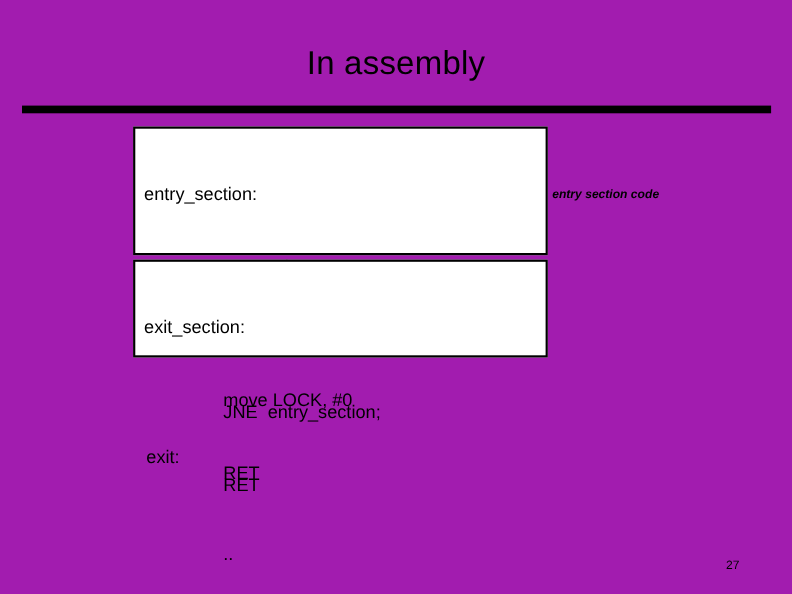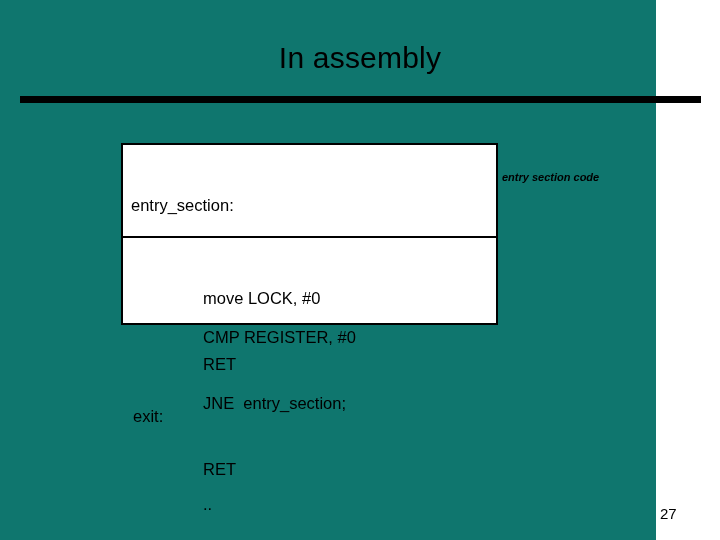--- a/index.html
+++ b/index.html
@@ -9,23 +9,23 @@
   body {
     width: 720px;
     height: 540px;
     background: #ffffff;
     font-family: "Liberation Sans", sans-serif;
     color: #000000;
     overflow: hidden;
   }
   .slide {
     position: relative;
-    width: 656px;
+    width: 720px;
     height: 540px;
-    background: #0f766e;
+    background: #a21caf;
   }
 
   
   .slide-title {
     position: absolute;
     left: 0;
     top: 40px;
     width: 720px;
     text-align: center;
     font-size: 30px;
@@ -50,21 +50,20 @@
     position: absolute;
     left: 121px;
     box-sizing: border-box;
     border: 2px solid #000000;
     background: #ffffff;
   }
   .box-entry {
     top: 115px;
     width: 377px;
     height: 117px;
-    margin-top: 28px;
   }
   .box-exit {
     top: 236px;
     width: 377px;
     height: 89px;
   }
 
   .code-block {
     position: absolute;
     left: 8px;
@@ -112,21 +111,21 @@
     font-weight: bold;
   }
 
   
   .page-number {
     position: absolute;
     left: 660px;
     top: 505px;
     width: 40px;
     text-align: left;
-    font-size: 15px;
+    font-size: 11px;
     line-height: 18px;
     color: #000000;
   }
 </style>
 </head>
 <body>
 
 <div class="slide">
 
   <div class="slide-title">In assembly</div>
@@ -140,20 +139,21 @@
       <div class="code-line indent">CMP REGISTER, #0</div>
       <div class="code-line indent">JNE  entry_section;</div>
       <div class="code-line indent">RET</div>
     </div>
   </div>
 
   <div class="side-note note-entry">entry section code</div>
 
   <div class="code-box box-exit">
     <div class="code-block">
+      <div class="code-line">exit_section:</div>
       <div class="code-line indent">move LOCK, #0</div>
       <div class="code-line indent">RET</div>
     </div>
   </div>
 
 
   <div class="main-block">
     <div class="code-line">exit:</div>
 
     <div class="code-line indent"><span>..</span><span class="sym"></span><span></span></div>

